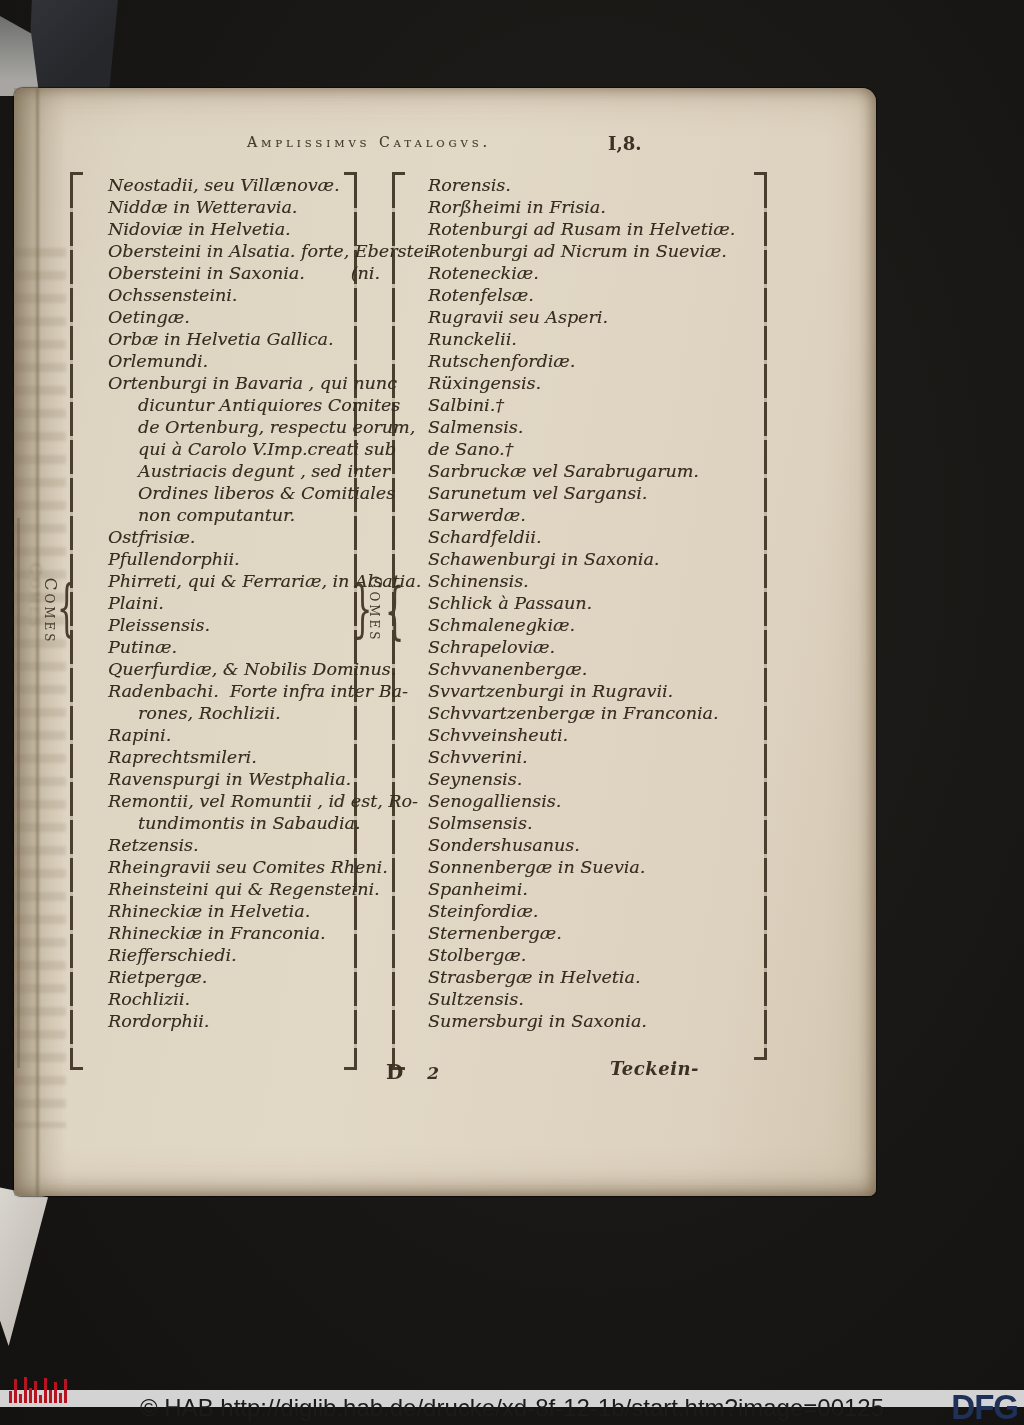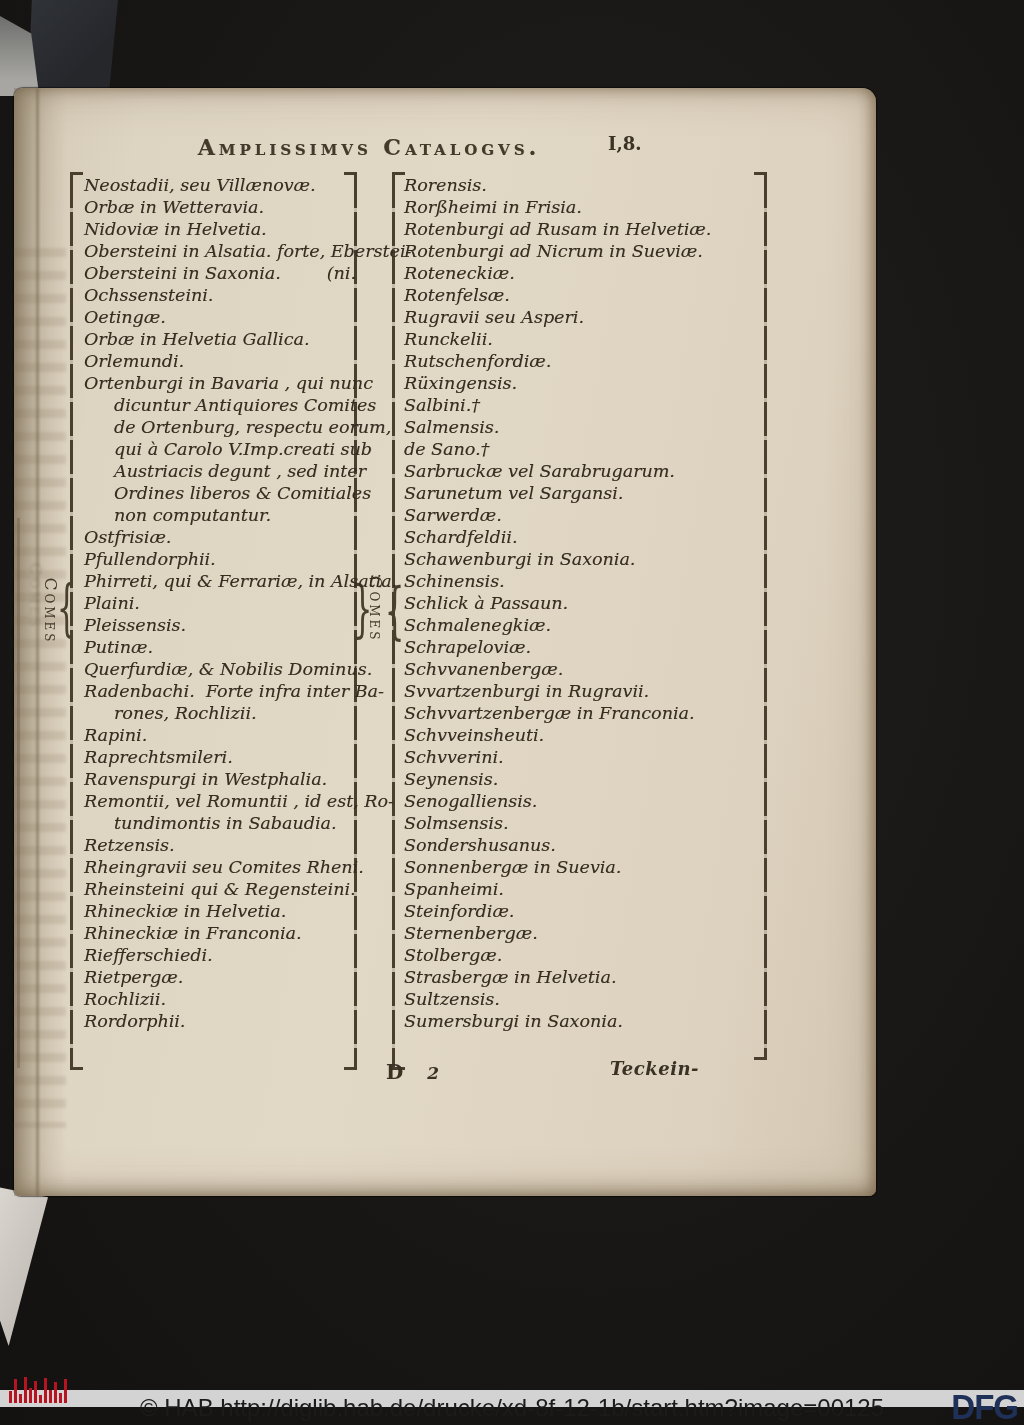--- a/index.html
+++ b/index.html
@@ -27,21 +27,21 @@
           background:linear-gradient(90deg,rgba(112,96,68,.30),rgba(112,96,68,0) 85%);pointer-events:none;}
   .crease{position:absolute;left:22px;top:0;bottom:0;width:3px;background:rgba(104,90,64,.45);filter:blur(1px);}
   .bleed-tex{position:absolute;left:0;top:160px;width:52px;height:880px;opacity:.5;filter:blur(1.6px);
              background:repeating-linear-gradient(180deg,rgba(112,96,70,.30) 0 9px,rgba(112,96,70,0) 9px 23px);}
   .bleed-rule{position:absolute;left:3px;top:430px;width:3px;height:550px;background:#6a5c46;opacity:.4;filter:blur(.6px);}
   .bleed-comes{position:absolute;left:-26px;top:498px;width:96px;height:20px;text-align:center;
                font-variant:small-caps;font-size:17px;letter-spacing:3px;color:#57503f;
                transform:rotate(90deg);opacity:.22;filter:blur(1.2px);}
   
   .ptitle{position:absolute;left:120px;top:46px;width:470px;text-align:center;
-          font-variant:small-caps;font-size:22px;font-weight:700;letter-spacing:4px;color:#443a2b;
+          font-variant:small-caps;font-size:14px;font-weight:400;letter-spacing:4px;color:#443a2b;
           text-shadow:.4px .4px .3px rgba(60,48,30,.4);}
   .pfolio{position:absolute;left:594px;top:45px;font-size:18px;font-weight:bold;color:#3d3325;}
   
   .rule{position:absolute;top:86px;height:894px;width:3px;
         background:repeating-linear-gradient(180deg,#4a3e2e 0 34px,rgba(74,62,46,.18) 34px 38px);}
   .rule::before,.rule::after{content:"";position:absolute;height:3px;width:13px;background:#4a3e2e;}
   .rule::before{top:-2px;} .rule::after{bottom:-2px;}
   .hook-right::before,.hook-right::after{left:0;}
   .hook-left::before,.hook-left::after{right:0;}
   .r1{left:56px;} .r2{left:340px;} .r3{left:378px;} .r4{left:750px;height:884px;}
@@ -49,21 +49,21 @@
   .comes{position:absolute;width:96px;height:22px;text-align:center;font-variant:small-caps;
          font-size:17px;letter-spacing:3px;color:#443a2b;transform:rotate(90deg);}
   .comes-left{left:-12px;top:512px;}
   .comes-mid{left:313px;top:510px;}
   .brace{position:absolute;font-size:62px;line-height:62px;color:#4a3e2e;transform:scaleX(.5);}
   .brace-l{left:33px;top:489px;}
   .brace-m1{left:329px;top:490px;}
   .brace-m2{left:361px;top:492px;}
   
   .col{position:absolute;top:86px;font-style:italic;font-size:17.5px;line-height:22px;color:#362d21;
-       text-shadow:.35px .35px .25px rgba(54,45,33,.35);}
+       text-shadow:.35px .35px .25px rgba(54,45,33,.35);margin-left:24px;}
   .colL{left:70px;width:276px;}
   .colR{left:390px;width:366px;}
   .ln{position:relative;height:22px;white-space:pre;}
   .ln.ind{padding-left:30px;}
   .ln .rt{position:absolute;right:4px;top:0;}
   
   .sig{position:absolute;left:372px;top:972px;font-size:20px;font-weight:bold;color:#3b3226;text-align:right;}
   .sig .num{display:inline-block;margin-left:24px;font-size:17px;font-style:italic;}
   .catch{position:absolute;left:596px;top:970px;font-size:18px;font-style:italic;font-weight:bold;
          letter-spacing:.5px;color:#3b3226;filter:blur(.35px);}
@@ -108,21 +108,21 @@
     <div class="rule r4 hook-left"></div>
 
     <div class="comes comes-left">Comes</div>
     <div class="comes comes-mid">Comes</div>
     <div class="brace brace-l">{</div>
     <div class="brace brace-m1">}</div>
     <div class="brace brace-m2">{</div>
 
     <div class="col colL" id="colL">
         <div class="ln"><span>Neostadii, seu Villænovæ.</span></div>
-        <div class="ln"><span>Orbæ in Wetteravia.</span></div>
+        <div class="ln"><span>Niddæ in Wetteravia.</span></div>
         <div class="ln"><span>Nidoviæ in Helvetia.</span></div>
         <div class="ln"><span>Obersteini in Alsatia. forte, Eberstei-</span></div>
         <div class="ln"><span>Obersteini in Saxonia.</span><span class="rt">(ni.</span></div>
         <div class="ln"><span>Ochssensteini.</span></div>
         <div class="ln"><span>Oetingæ.</span></div>
         <div class="ln"><span>Orbæ in Helvetia Gallica.</span></div>
         <div class="ln"><span>Orlemundi.</span></div>
         <div class="ln"><span>Ortenburgi in Bavaria , qui nunc</span></div>
         <div class="ln ind"><span>dicuntur Antiquiores Comites</span></div>
         <div class="ln ind"><span>de Ortenburg, respectu eorum,</span></div>

